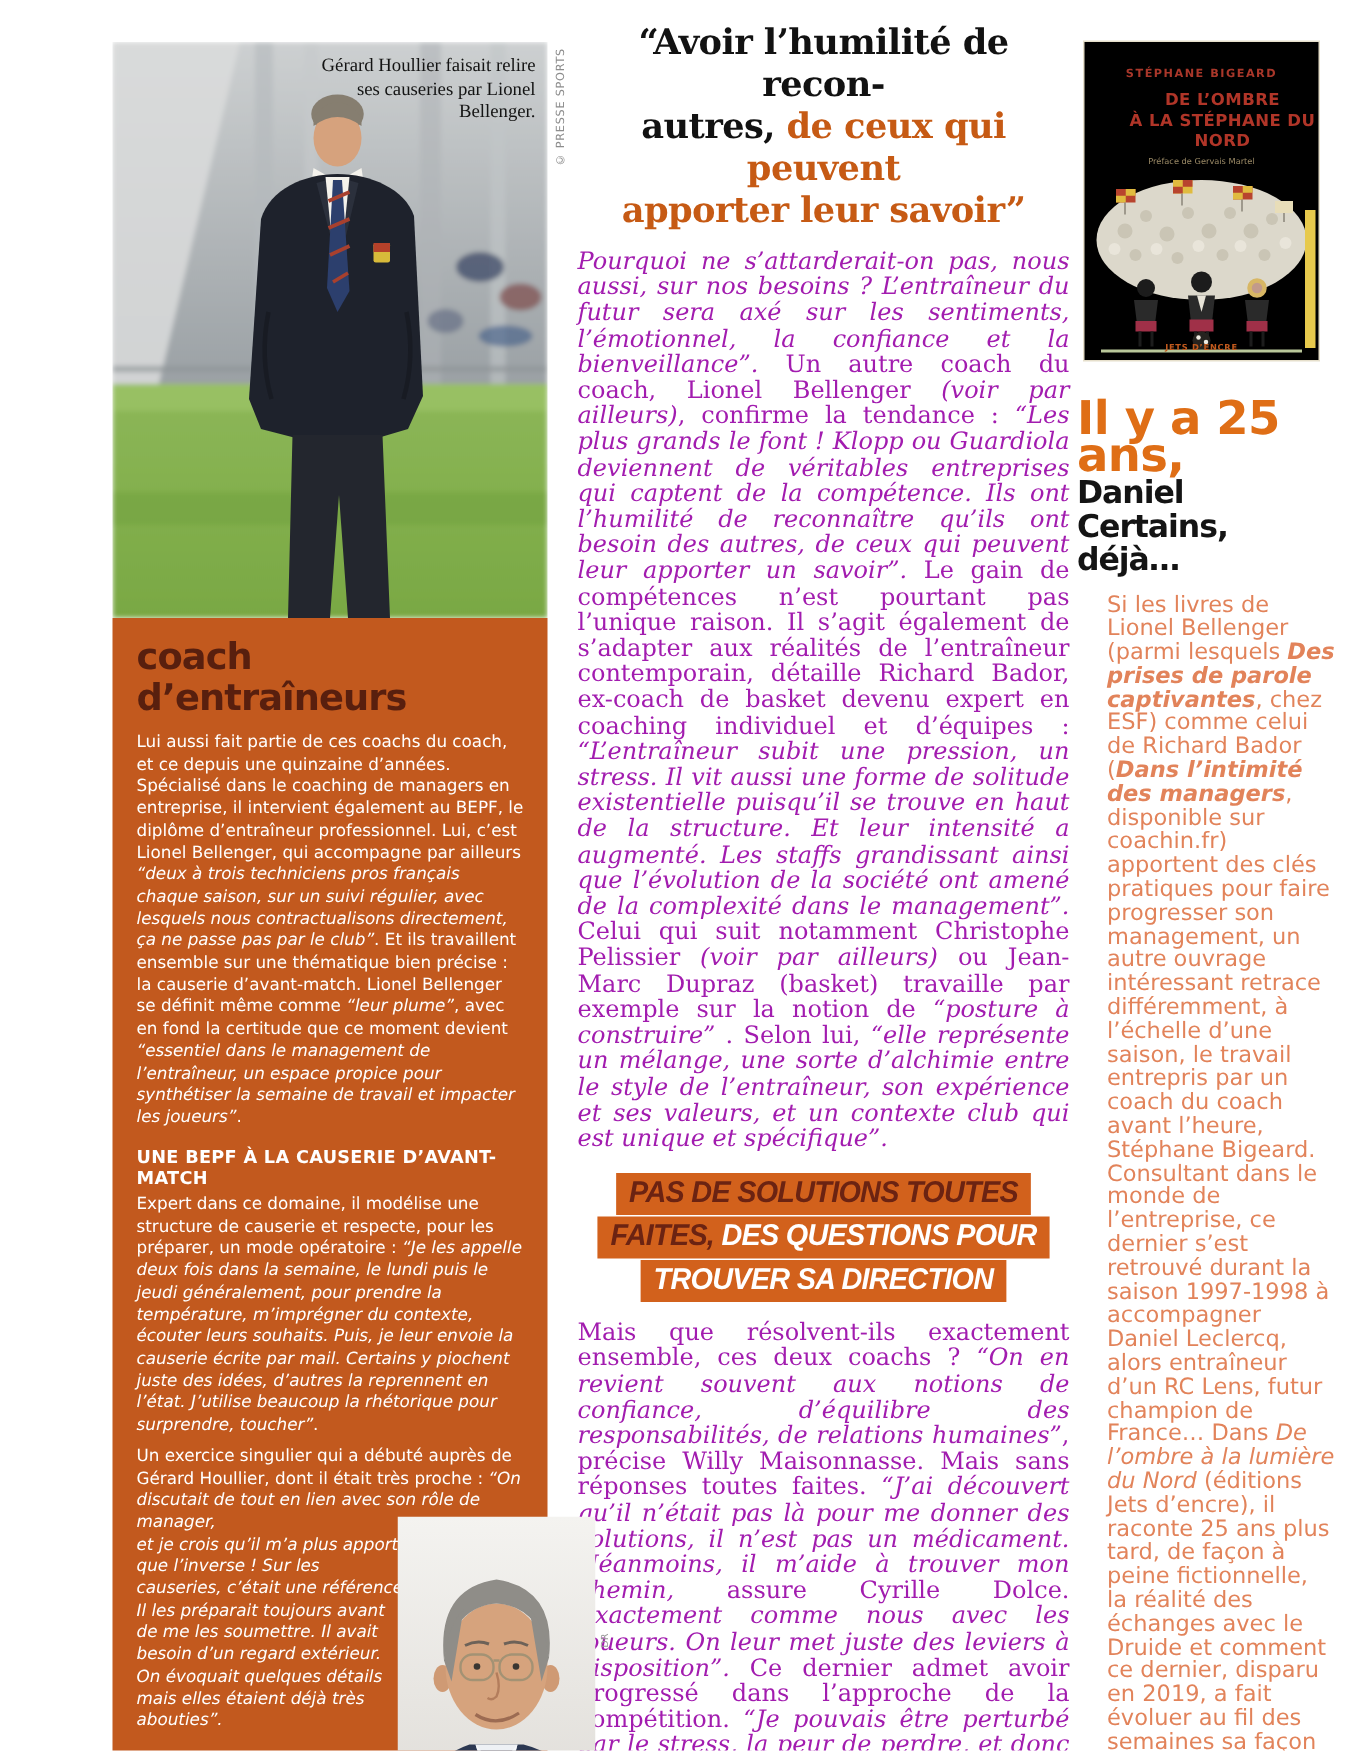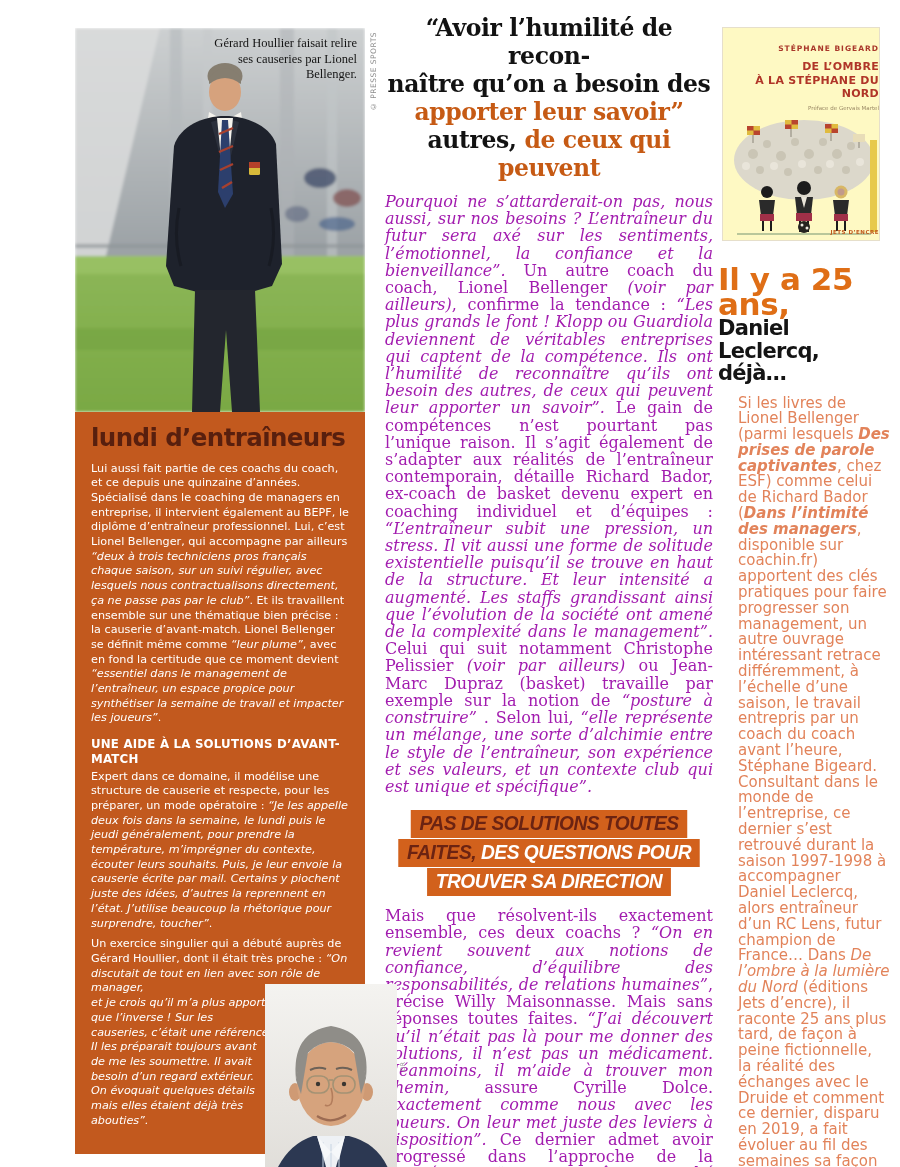--- a/index.html
+++ b/index.html
@@ -40,22 +40,22 @@
   .hl-orange{color:#c65a14;}
   .body-text{font-size:16px;line-height:17.2px;text-align:justify;margin-top:11px;color:#a21caf;}
   .badge{text-align:center;margin:15px 0 11px 0;font-family:"Liberation Sans", sans-serif;}
   .badge-line{display:block;margin:0 auto;width:fit-content;background:#d2611c;
        padding:1px 9px 3px 9px;font-size:20px;font-weight:bold;font-style:italic;
        letter-spacing:-0.5px;transform:scaleX(.96);line-height:24px;white-space:nowrap;}
   .badge-line + .badge-line{margin-top:1px;}
 
   
   #right-col{position:absolute;left:718px;top:28px;width:172px;font-family:"DejaVu Sans", sans-serif;}
-  .book-cover{width:156px;height:212px;margin-left:5px;background:#fef9c3;position:relative;
-       box-shadow:0 0 0 1px #e6dfcb;text-align:right;overflow:hidden;}
+  .book-cover{width:156px;height:212px;margin-left:5px;background:#000000;position:relative;
+       box-shadow:0 0 0 1px #e6dfcb;text-align:center;overflow:hidden;}
   .cover-author{margin-top:16px;font-size:7.5px;font-weight:bold;letter-spacing:1px;color:#a9372a;}
   .cover-title{margin-top:7px;font-size:11px;line-height:13.5px;font-weight:bold;color:#b03528;letter-spacing:.3px;margin-left:28px;}
   .cover-preface{margin-top:4px;font-size:5.5px;color:#9b8a66;}
   .cover-illus{margin-top:3px;}
   .cover-spine{position:absolute;right:2px;bottom:8px;width:7px;height:92px;background:#e7c94c;}
   .cover-logo{position:absolute;bottom:5px;left:0;right:0;font-size:5.5px;font-weight:bold;color:#c0591d;letter-spacing:.5px;}
   .col-heading{margin-top:27px;font-weight:bold;}
   .h-orange{display:block;color:#df6e16;font-size:31px;line-height:25px;letter-spacing:-0.4px;}
   .h-black{display:block;color:#141414;font-size:21px;line-height:22.5px;letter-spacing:-0.7px;width:168px;}
   .col-body{margin-top:11px;font-size:15px;line-height:15.8px;color:#e2835a;text-align:left;margin-left:20px;}
@@ -113,25 +113,25 @@
         <path d="M104,180 q-6,30 2,58" stroke="#14171e" stroke-width="3" fill="none" opacity=".6"></path>
         <path d="M196,180 q6,30 -2,58" stroke="#14171e" stroke-width="3" fill="none" opacity=".6"></path>
       </g>
     </svg>
     <div class="photo-caption">Gérard Houllier faisait relire ses causeries par Lionel Bellenger.</div>
     <div class="photo-credit-v">© PRESSE SPORTS</div>
   </div>
 
   <div class="orange-box">
     <div class="box-title">
-      <span class="t2">lundi d’entraîneurs</span>
+      <span class="t2">coach d’entraîneurs</span>
     </div>
     <div class="box-body">
       <p><span>Lui aussi fait partie de ces coachs du coach, et ce depuis une quinzaine d’années. Spécialisé dans le coaching de managers en entreprise, il intervient également au BEPF, le diplôme d’entraîneur professionnel. Lui, c’est Lionel Bellenger, qui accompagne par ailleurs </span><span class="i">“deux à trois techniciens pros français chaque saison, sur un suivi régulier, avec lesquels nous contractualisons directement, ça ne passe pas par le club”</span><span>. Et ils travaillent ensemble sur une thématique bien précise : la causerie d’avant-match. Lionel Bellenger se définit même comme </span><span class="i">“leur plume”</span><span>, avec en fond la certitude que ce moment devient </span><span class="i">“essentiel dans le management de l’entraîneur, un espace propice pour synthétiser la semaine de travail et impacter les joueurs”</span><span>.</span></p>
-      <div class="box-subhead">UNE AIDE À LA SOLUTIONS D’AVANT-MATCH</div>
+      <div class="box-subhead">UNE BEPF À LA CAUSERIE D’AVANT-MATCH</div>
       <p><span>Expert dans ce domaine, il modélise une structure de causerie et respecte, pour les préparer, un mode opératoire : </span><span class="i">“Je les appelle deux fois dans la semaine, le lundi puis le jeudi généralement, pour prendre la température, m’imprégner du contexte, écouter leurs souhaits. Puis, je leur envoie la causerie écrite par mail. Certains y piochent juste des idées, d’autres la reprennent en l’état. J’utilise beaucoup la rhétorique pour surprendre, toucher”</span><span>.</span></p>
       <p style="margin-bottom:0;"><span>Un exercice singulier qui a débuté auprès de Gérard Houllier, dont il était très proche : </span><span class="i">“On discutait de tout en lien avec son rôle de manager,</span></p>
       <p class="para3b"><span class="i">et je crois qu’il m’a plus apporté que l’inverse ! Sur les causeries, c’était une référence. Il les préparait toujours avant de me les soumettre. Il avait besoin d’un regard extérieur. On évoquait quelques détails mais elles étaient déjà très abouties”.</span></p>
     </div>
 
     <div class="portrait">
       <svg width="132" height="232" viewBox="0 0 132 232">
         <defs>
           <linearGradient id="pbg" x1="0" y1="0" x2="0" y2="1">
             <stop offset="0" stop-color="#f4f3f0"></stop>
@@ -160,23 +160,22 @@
         <path d="M52,132 Q66,141 81,131" stroke="#9c6b52" stroke-width="2.2" fill="none"></path>
       </svg>
       <div class="portrait-credit-v">DR</div>
     </div>
   </div>
 </div>
 
 <div id="mid-col">
   <h1 class="headline" style="margin:0;">
     <span class="hl-line">“Avoir l’humilité de recon-</span>
-    <span class="hl-line">naître qu’on a besoin des</span>
+    <span class="hl-line"><span>autres, </span><span class="hl-orange">de ceux qui peuvent</span></span>
     <span class="hl-line hl-orange">apporter leur savoir”</span>
-    <span class="hl-line"><span>autres, </span><span class="hl-orange">de ceux qui peuvent</span></span>
   </h1>
 
   <div class="body-text"><span class="i">Pourquoi ne s’attarderait-on pas, nous aussi, sur nos besoins ? L’entraîneur du futur sera axé sur les sentiments, l’émotionnel, la confiance et la bienveillance”.</span><span> Un autre coach du coach, Lionel Bellenger </span><span class="i">(voir par ailleurs)</span><span>, confirme la tendance : </span><span class="i">“Les plus grands le font ! Klopp ou Guardiola deviennent de véritables entreprises qui captent de la compétence. Ils ont l’humilité de reconnaître qu’ils ont besoin des autres, de ceux qui peuvent leur apporter un savoir”.</span><span> Le gain de compétences n’est pourtant pas l’unique raison. Il s’agit également de s’adapter aux réalités de l’entraîneur contemporain, détaille Richard Bador, ex-coach de basket devenu expert en coaching individuel et d’équipes : </span><span class="i">“L’entraîneur subit une pression, un stress. Il vit aussi une forme de solitude existentielle puisqu’il se trouve en haut de la structure. Et leur intensité a augmenté. Les staffs grandissant ainsi que l’évolution de la société ont amené de la complexité dans le management”.</span><span> Celui qui suit notamment Christophe Pelissier </span><span class="i">(voir par ailleurs)</span><span> ou Jean-Marc Dupraz (basket) travaille par exemple sur la notion de </span><span class="i">“posture à construire”</span><span> . Selon lui, </span><span class="i">“elle représente un mélange, une sorte d’alchimie entre le style de l’entraîneur, son expérience et ses valeurs, et un contexte club qui est unique et spécifique”.</span></div>
 
   <div class="badge">
     <span class="badge-line"><span class="dk">PAS DE SOLUTIONS TOUTES</span></span>
     <span class="badge-line"><span class="dk">FAITES, </span><span class="wh">DES QUESTIONS POUR</span></span>
     <span class="badge-line"><span class="wh">TROUVER SA DIRECTION</span></span>
   </div>
 
@@ -251,17 +250,17 @@
       <circle cx="73" cy="111" r="1.5" fill="#efece2"></circle>
         <circle cx="78" cy="114" r="1.5" fill="#efece2"></circle>
       <path d="M8,120 H142" stroke="#b9c79a" stroke-width="2"></path>
     </svg>
     <div class="cover-spine"></div>
     <div class="cover-logo">JETS D’ENCRE</div>
   </div>
 
   <div class="col-heading">
     <span class="h-orange">Il y a 25 ans,</span>
-    <span class="h-black">Daniel Leclercq, déjà…</span>
+    <span class="h-black">Daniel Certains, déjà…</span>
   </div>
 
   <div class="col-body"><span>Si les livres de Lionel Bellenger (parmi lesquels </span><span class="bi">Des prises de parole captivantes</span><span>, chez ESF) comme celui de Richard Bador (</span><span class="bi">Dans l’intimité des managers</span><span>, disponible sur coachin.fr) apportent des clés pratiques pour faire progresser son management, un autre ouvrage intéressant retrace différemment, à l’échelle d’une saison, le travail entrepris par un coach du coach avant l’heure, Stéphane Bigeard. Consultant dans le monde de l’entreprise, ce dernier s’est retrouvé durant la saison 1997-1998 à accompagner Daniel Leclercq, alors entraîneur d’un RC Lens, futur champion de France… Dans </span><span class="i">De l’ombre à la lumière du Nord</span><span> (éditions Jets d’encre), il raconte 25 ans plus tard, de façon à peine fictionnelle, la réalité des échanges avec le Druide et comment ce dernier, disparu en 2019, a fait évoluer au fil des semaines sa façon de manager. Eclairant !</span></div>
 </div>
 
 </body></html>

